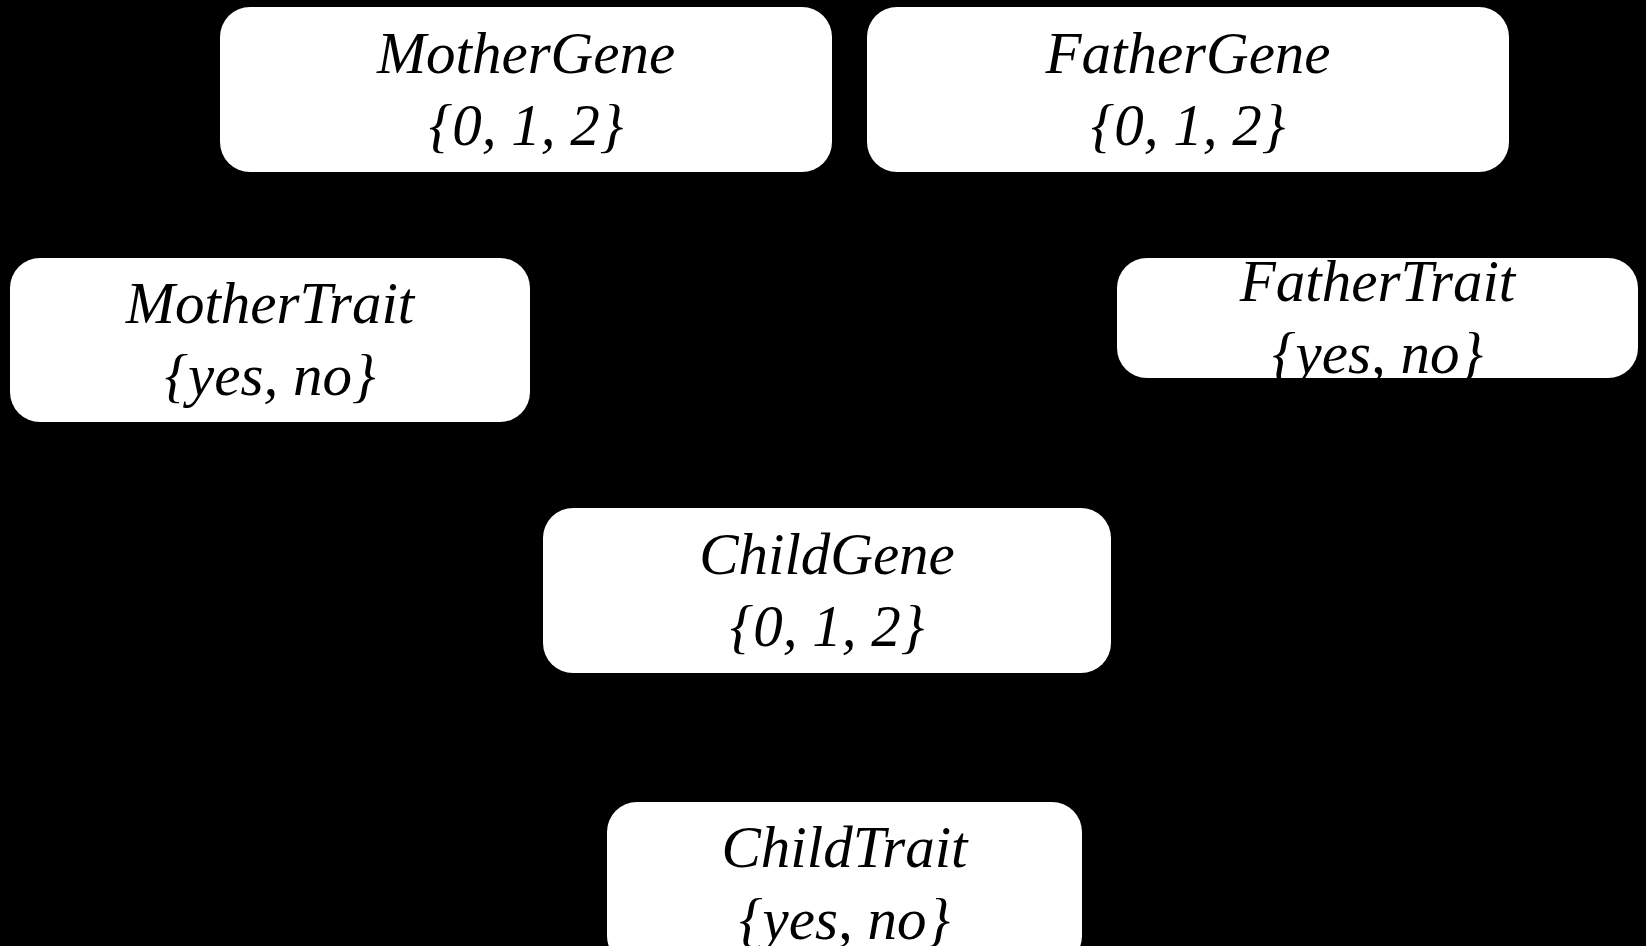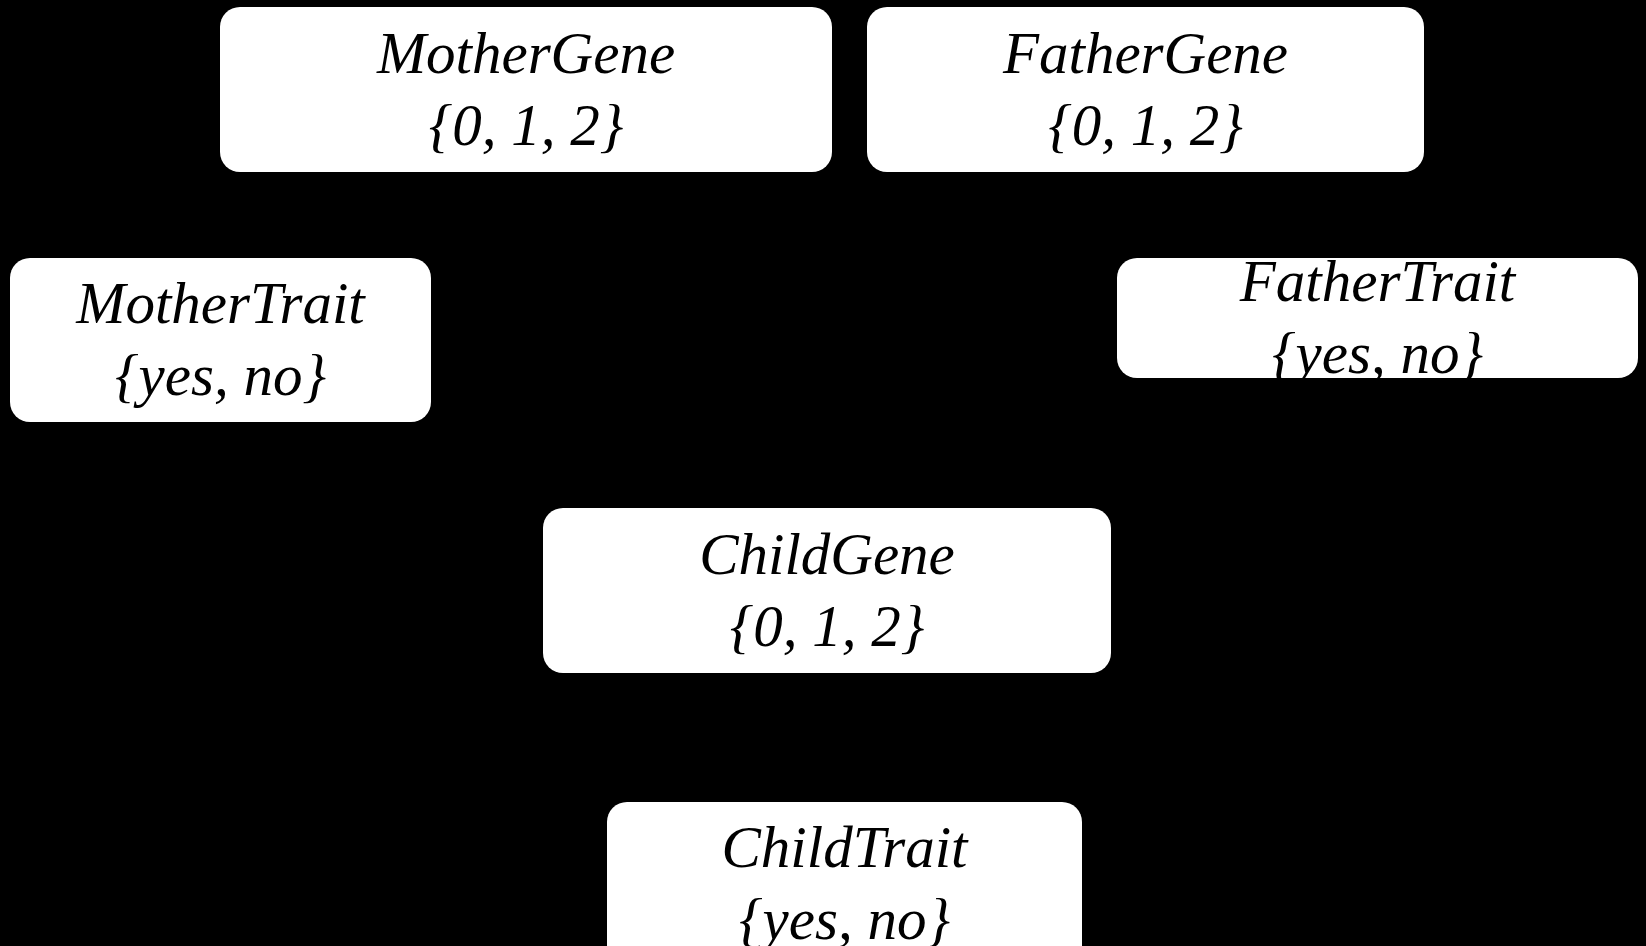--- a/index.html
+++ b/index.html
@@ -14,39 +14,39 @@
   .canvas {
     position: relative;
     width: 1646px;
     height: 946px;
     background: #000000;
     font-family: "Liberation Serif", "DejaVu Serif", serif;
   }
   .node {
     position: absolute;
     background: #ffffff;
-    border-radius: 20px;
+    border-radius: 30px;
     display: flex;
     flex-direction: column;
     align-items: center;
     justify-content: center;
     text-align: center;
     color: #000000;
     font-style: italic;
     font-size: 59px;
     line-height: 1.22;
   }
   .node .node-title,
   .node .node-domain {
     white-space: nowrap;
   }
   
   .pos-mother-gene  { left: 220px;  top: 7px;   width: 612px; height: 165px; }
-  .pos-father-gene  { left: 867px;  top: 7px;   width: 557px; height: 165px; }
-  .pos-mother-trait { left: 10px;   top: 258px; width: 421px; height: 164px; }
+  .pos-father-gene  { left: 867px;  top: 7px;   width: 642px; height: 165px; }
+  .pos-mother-trait { left: 10px;   top: 258px; width: 520px; height: 164px; }
   .pos-father-trait { left: 1117px; top: 258px; width: 521px; height: 120px; }
   .pos-child-gene   { left: 543px;  top: 508px; width: 568px; height: 165px; }
   .pos-child-trait  { left: 607px;  top: 802px; width: 475px; height: 164px; }
 </style>
 </head>
 <body>
 
 <div class="canvas">
 
   <div class="node pos-mother-gene">

